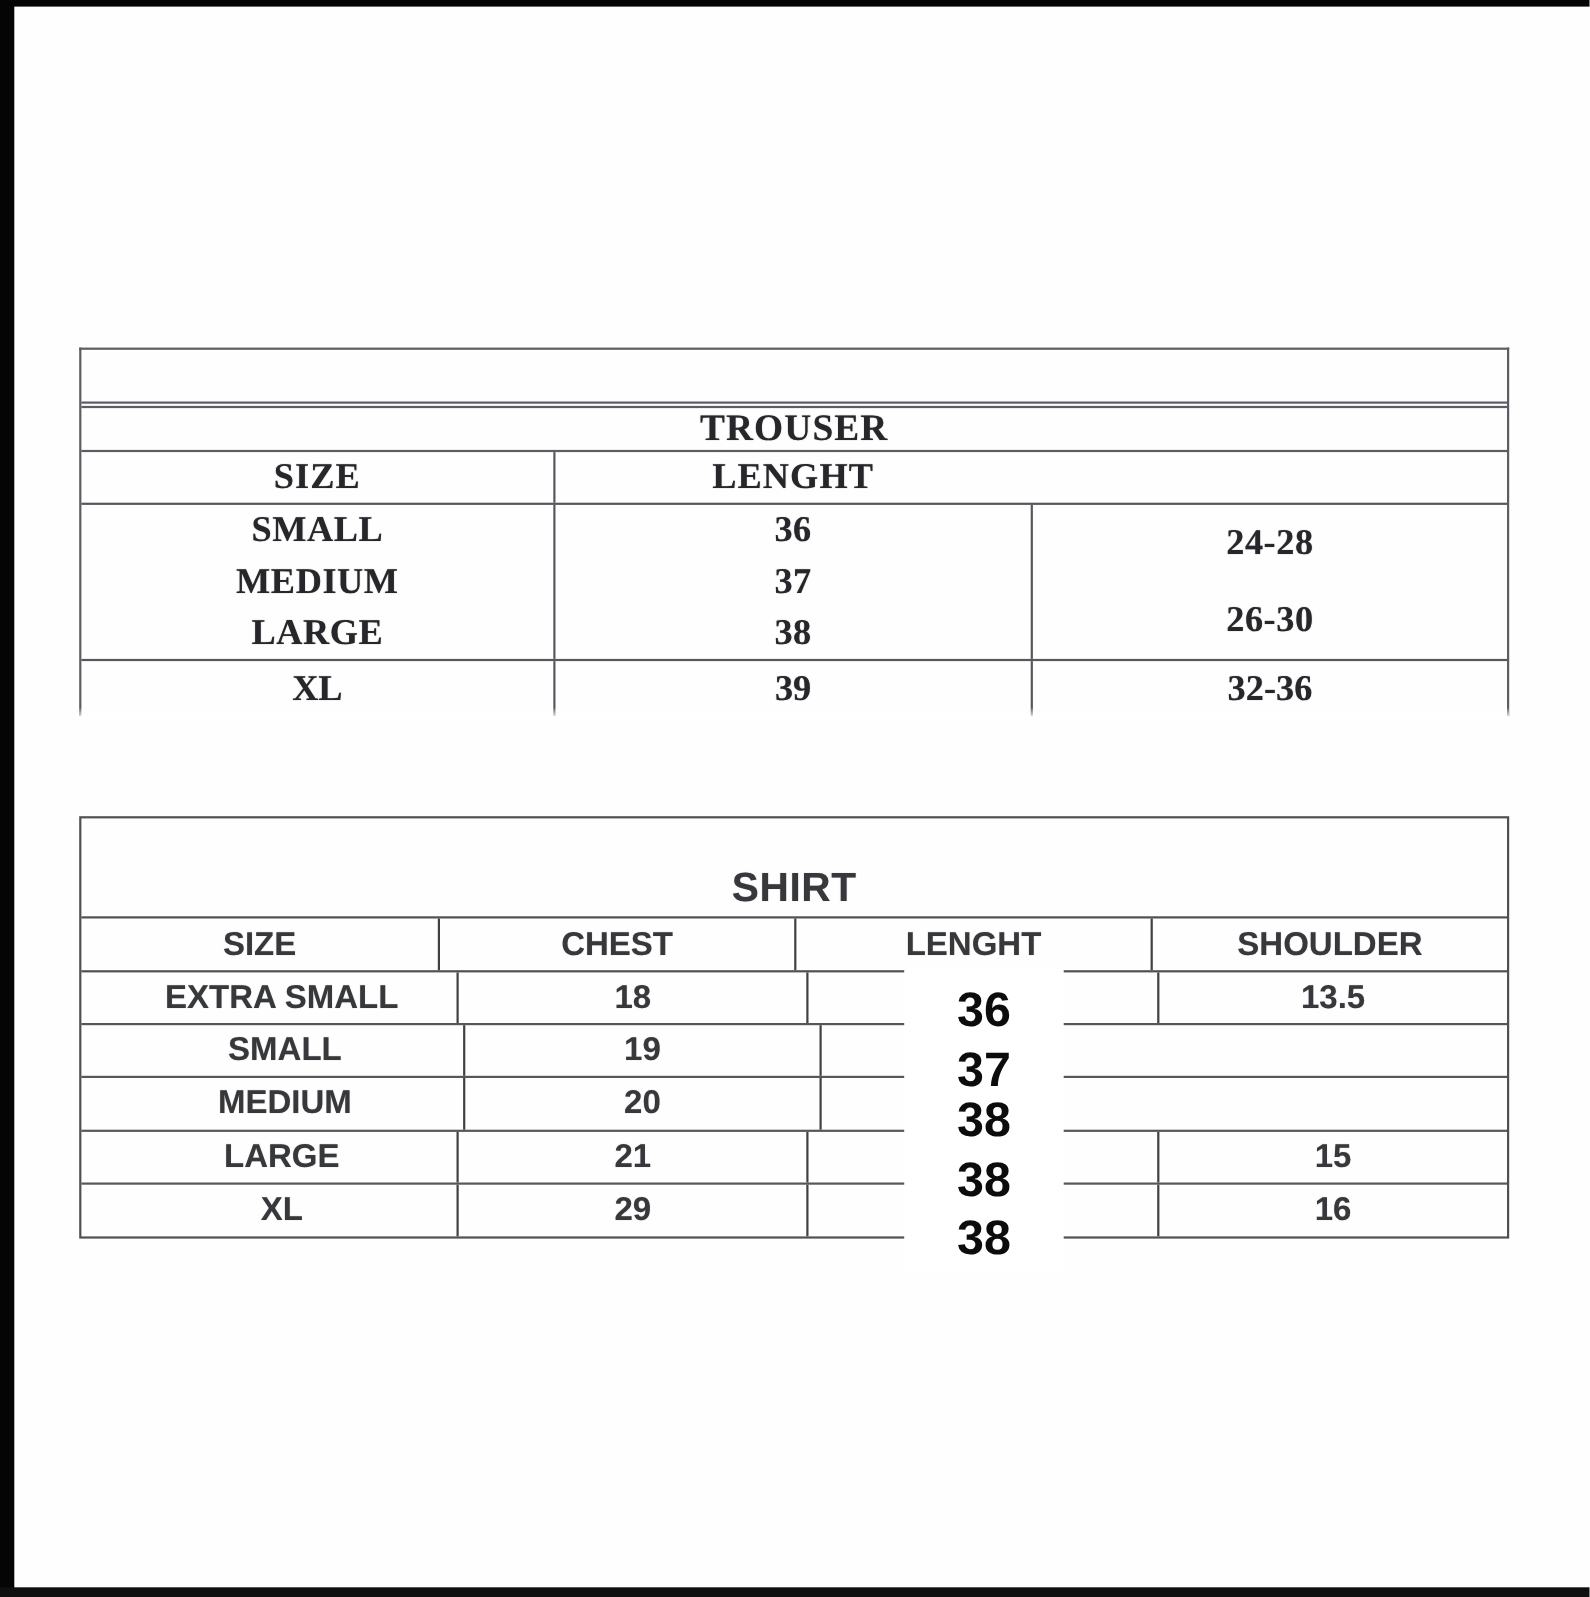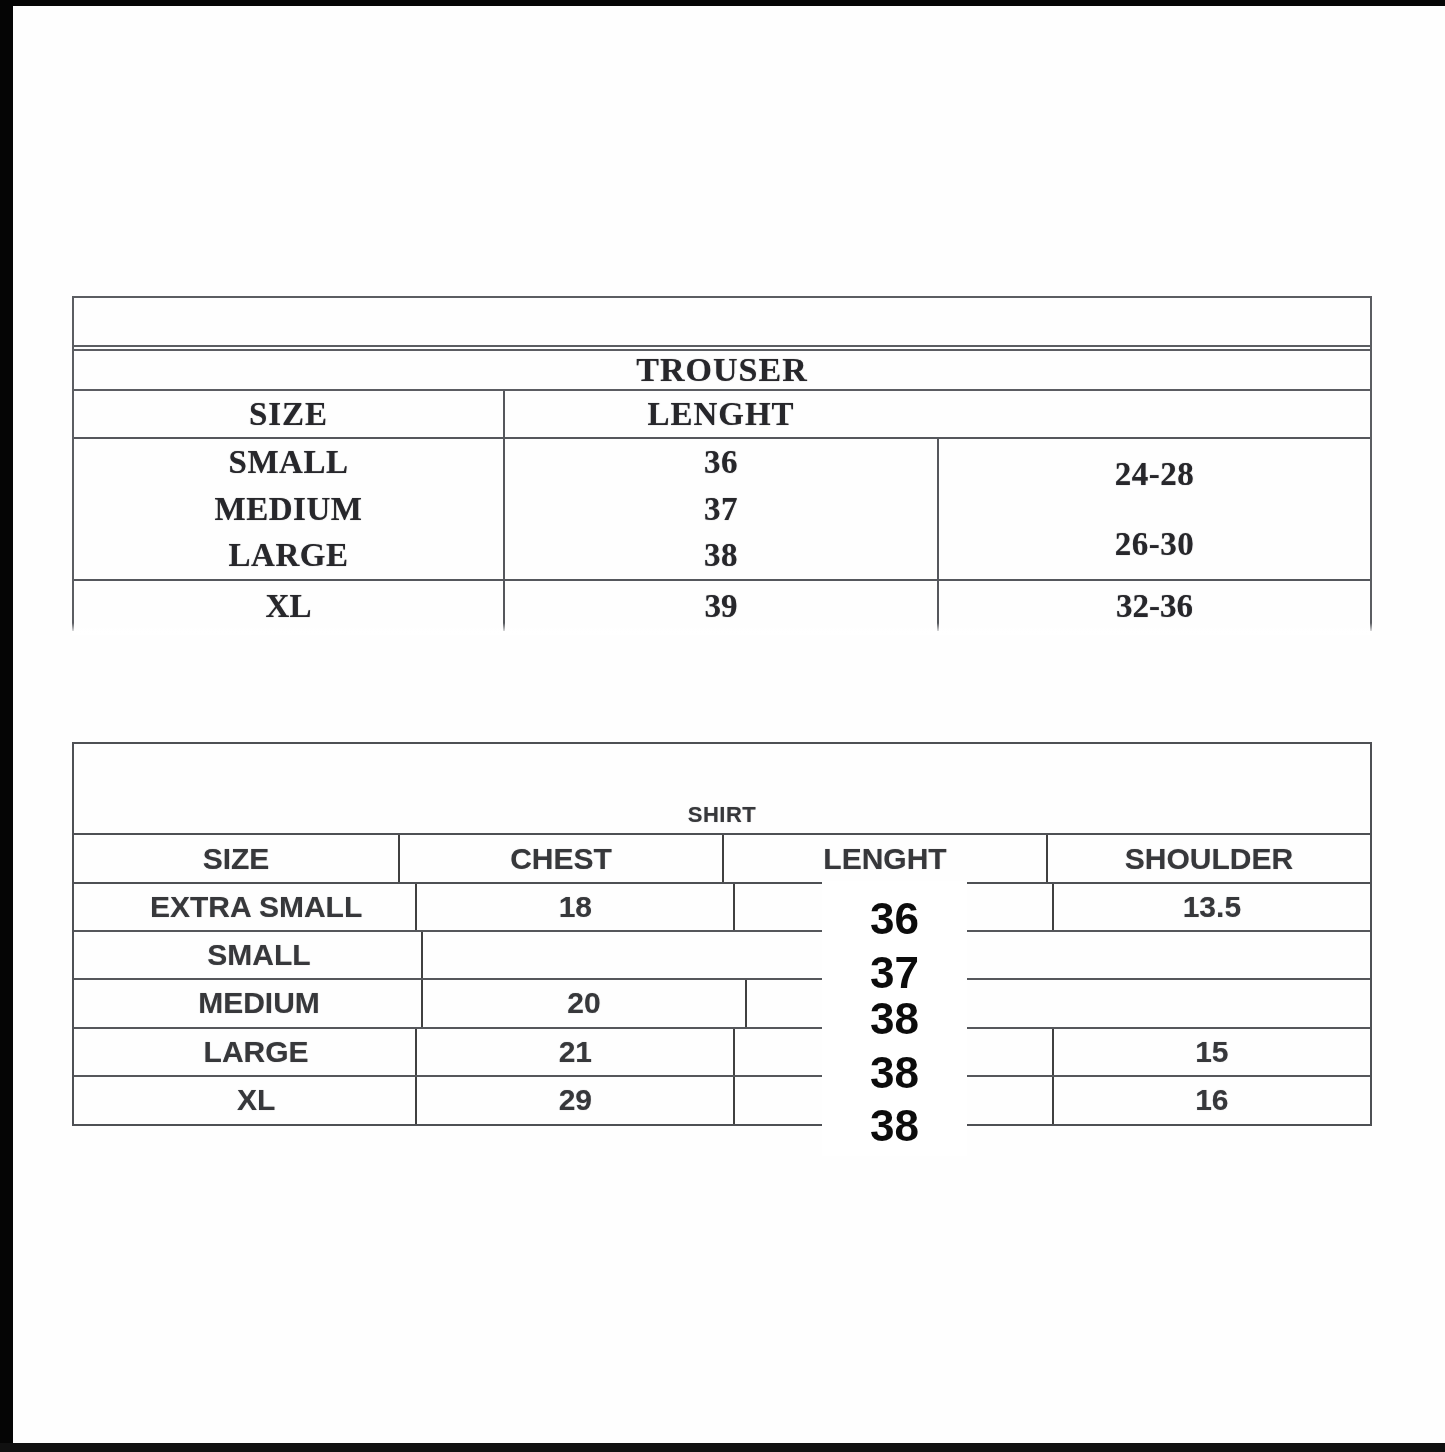--- a/index.html
+++ b/index.html
@@ -14,21 +14,21 @@
     width: 1445px; height: 1452px;
     background: #fefefe;
   }
   
   .frame-top    { position: absolute; top: 0; left: 0; width: 1445px; height: 6px;  background: #050505; }
   .frame-left   { position: absolute; top: 0; left: 0; width: 13px;  height: 1452px; background: #050505; }
   .frame-bottom { position: absolute; left: 0; bottom: 0; width: 1445px; height: 9px; background: #101010; }
 
   
   .trouser {
-    position: absolute; left: 72px; top: 296px; width: 1300px;
+    position: absolute; left: 72px; top: 316px; width: 1300px;
     box-sizing: border-box;
     border: 2px solid #5b5d62; border-bottom: none;
     font-family: "Liberation Serif", "DejaVu Serif", serif;
     font-weight: 700; color: #27272b;
     text-shadow: 0 0 1px rgba(40,40,45,0.55);
   }
   .trouser .row { box-sizing: border-box; display: flex; }
   .t-empty  { height: 49px; border-bottom: 2px solid #5b5d62; }
   .t-spacer { height: 4px;  border-bottom: 2px solid #5b5d62; }
   .t-title  { height: 40px; border-bottom: 2px solid #5b5d62;
@@ -51,21 +51,21 @@
     position: absolute; left: 72px; top: 742px; width: 1300px;
     box-sizing: border-box;
     border: 2px solid #4e5054;
     font-family: "Liberation Sans", "DejaVu Sans", sans-serif;
     font-weight: 700; color: #37383b;
     text-shadow: 0 0 1px rgba(50,50,55,0.4);
   }
   .shirt .row { box-sizing: border-box; display: flex; }
   .s-title { height: 91px; border-bottom: 2px solid #4e5054;
              align-items: flex-end; justify-content: center;
-             padding-bottom: 5px; font-size: 22px; letter-spacing: 0.5px; }
+             padding-bottom: 5px; font-size: 37px; letter-spacing: 0.5px; }
   .s-head  { height: 49px; border-bottom: 2px solid #4e5054; font-size: 30px; }
   .s-row   { height: 48.2px; border-bottom: 2px solid #55575b; font-size: 30px; padding-left: 23px; }
   .s-row.last { height: 47px; border-bottom: none; }
   .s-cell { box-sizing: border-box; width: 324px; display: flex; align-items: center; justify-content: center; }
   .s-cell + .s-cell { border-left: 2px solid #404040; }
 
   
   .edit-patch {
     position: absolute; left: 748px; top: 137px; width: 145px; height: 275px;
     background: #ffffff; z-index: 5;
@@ -138,20 +138,21 @@
     </div>
 
     <div class="row s-row">
       <div class="s-cell">EXTRA SMALL</div>
       <div class="s-cell">18</div>
       <div class="s-cell"></div>
       <div class="s-cell">13.5</div>
     </div>
     <div class="row s-row">
       <div class="s-cell">SMALL</div>
+      <div class="s-cell">19</div>
       <div class="s-cell"></div>
     </div>
     <div class="row s-row">
       <div class="s-cell">MEDIUM</div>
       <div class="s-cell">20</div>
       <div class="s-cell"></div>
     </div>
     <div class="row s-row">
       <div class="s-cell">LARGE</div>
       <div class="s-cell">21</div>

